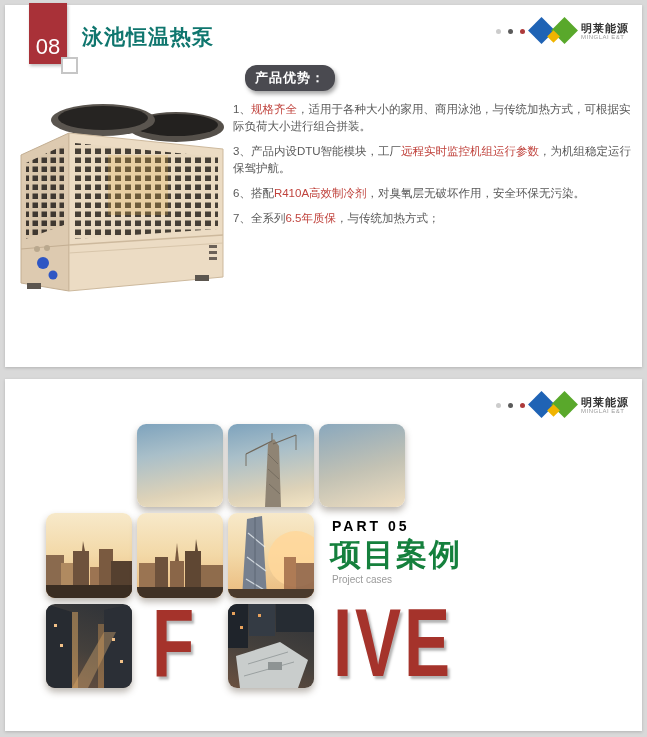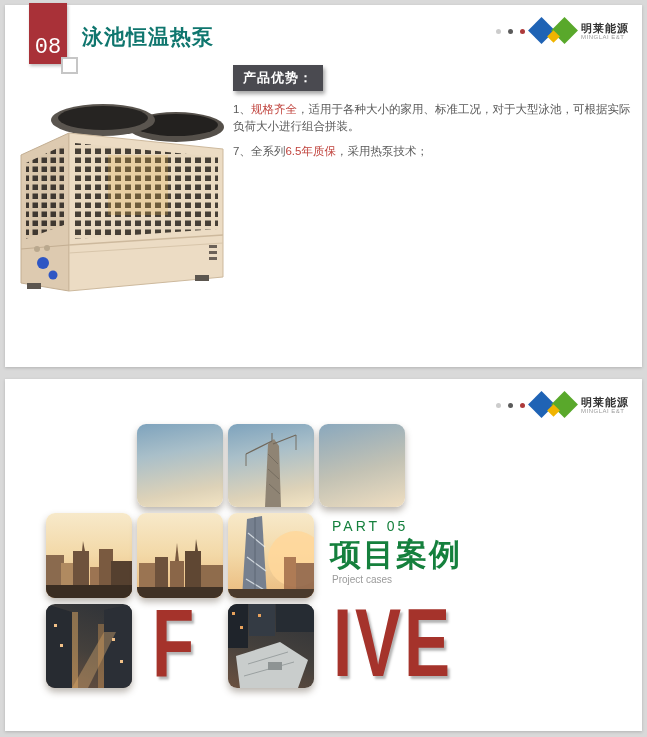--- a/index.html
+++ b/index.html
@@ -29,38 +29,39 @@
   .dia-green{width:19px;height:19px;background:#59a82b;left:26px;top:4px;}
   .dia-yellow{width:9px;height:9px;background:#f0b400;left:20px;top:15px;}
   .brand-text{display:flex;flex-direction:column;line-height:1.1;}
   .brand-cn{font-size:11px;font-weight:bold;color:#333;letter-spacing:1px;}
   .brand-en{font-size:6px;color:#9b9b9b;letter-spacing:.5px;}
 
   
   .num-box{
     position:absolute;left:24px;top:-2px;width:38px;height:61px;
     background:#a93138;color:#fff;
-    font-family:Liberation Mono, monospace;
+    font-family:Liberation Sans, sans-serif;
     font-size:22px;display:flex;align-items:flex-end;justify-content:center;
     padding-bottom:4px;box-sizing:border-box;
     box-shadow:1px 2px 3px rgba(0,0,0,.25);
   }
   .num-square{
     position:absolute;left:56px;top:52px;width:13px;height:13px;
     background:#fff;border:2px solid #c6c6c6;
   }
   .s1-title{
     position:absolute;left:77px;top:18px;margin:0;
     font-size:21px;font-weight:bold;color:#0f766e;letter-spacing:1px;
   }
   .adv-label{
-    position:absolute;left:228px;top:60px;
+    position:absolute;left:240px;top:60px;
     background:#4a4a50;color:#ffffff;font-size:13px;font-weight:bold;
     padding:4px 10px;letter-spacing:1px;
     box-shadow:2px 3px 4px rgba(0,0,0,.35);
+    border-radius:12px;
   }
   .adv-list{
     position:absolute;left:228px;top:96px;width:407px;
     font-size:11.5px;color:#595959;line-height:17px;
   }
   .adv-list p{margin:0 0 8px 0;}
   .adv-list .red{color:#c0433d;}
 
   .product-figure{position:absolute;left:8px;top:88px;width:218px;height:205px;}
 
@@ -75,21 +76,21 @@
   .t-warm{background:linear-gradient(180deg,#f7e9ca 0%,#f3d9a8 48%,#eaba7c 100%);}
   .t-dark{background:linear-gradient(200deg,#2e3238 0%,#44403c 55%,#6b5140 100%);}
 
   .r1{top:45px;height:83px;}
   .r2{top:134px;height:85px;}
   .r3{top:225px;height:84px;}
   .c1{left:41px;}  .c2{left:132px;}  .c3{left:223px;}  .c4{left:314px;}
 
   .part-label{
     position:absolute;left:327px;top:139px;margin:0;
-    color:#15803d;font-size:14px;font-weight:normal;letter-spacing:3px;
+    color:#000000;font-size:14px;font-weight:bold;letter-spacing:3px;
   }
   .s2-title{
     position:absolute;left:325px;top:155px;margin:0;
     font-size:31px;font-weight:bold;color:#15803d;letter-spacing:2px;
   }
   .s2-subtitle{
     position:absolute;left:327px;top:195px;margin:0;
     font-size:10px;color:#9a9a9a;
   }
   .big-letter{
@@ -171,22 +172,24 @@
       <rect x="196" y="158" width="8" height="3" fill="#6b6158"></rect>
       <rect x="196" y="164" width="8" height="3" fill="#6b6158"></rect>
 
       <rect x="14" y="190" width="14" height="6" fill="#5c564f"></rect>
       <rect x="182" y="182" width="14" height="6" fill="#5c564f"></rect>
     </svg>
   </div>
 
   <div class="adv-label">产品优势：</div>
   <div class="adv-list">
-      <p><span>1、</span><span class="red">规格齐全</span><span>，适用于各种大小的家用、标准工况，对于大型泳池，可根据实际负荷大小进行组合拼装。</span></p>
-      <p><span>7、全系列</span><span class="red">6.5年质保</span><span>，采用热泵技术；</span></p>
+      <p><span>1、</span><span class="red">规格齐全</span><span>，适用于各种大小的家用、商用泳池，与传统加热方式，可根据实际负荷大小进行组合拼装。</span></p>
+      <p><span>3、产品内设DTU智能模块，工厂</span><span class="red">远程实时监控机组运行参数</span><span>，为机组稳定运行保驾护航。</span></p>
+      <p><span>6、搭配</span><span class="red">R410A高效制冷剂</span><span>，对臭氧层无破坏作用，安全环保无污染。</span></p>
+      <p><span>7、全系列</span><span class="red">6.5年质保</span><span>，与传统加热方式；</span></p>
     </div>
 </section>
 
 <section class="slide" id="slide2">
 
   <div class="logo">
     <span class="dots">
       <span class="dot dot-1"></span>
       <span class="dot dot-2"></span>
       <span class="dot dot-3"></span>

